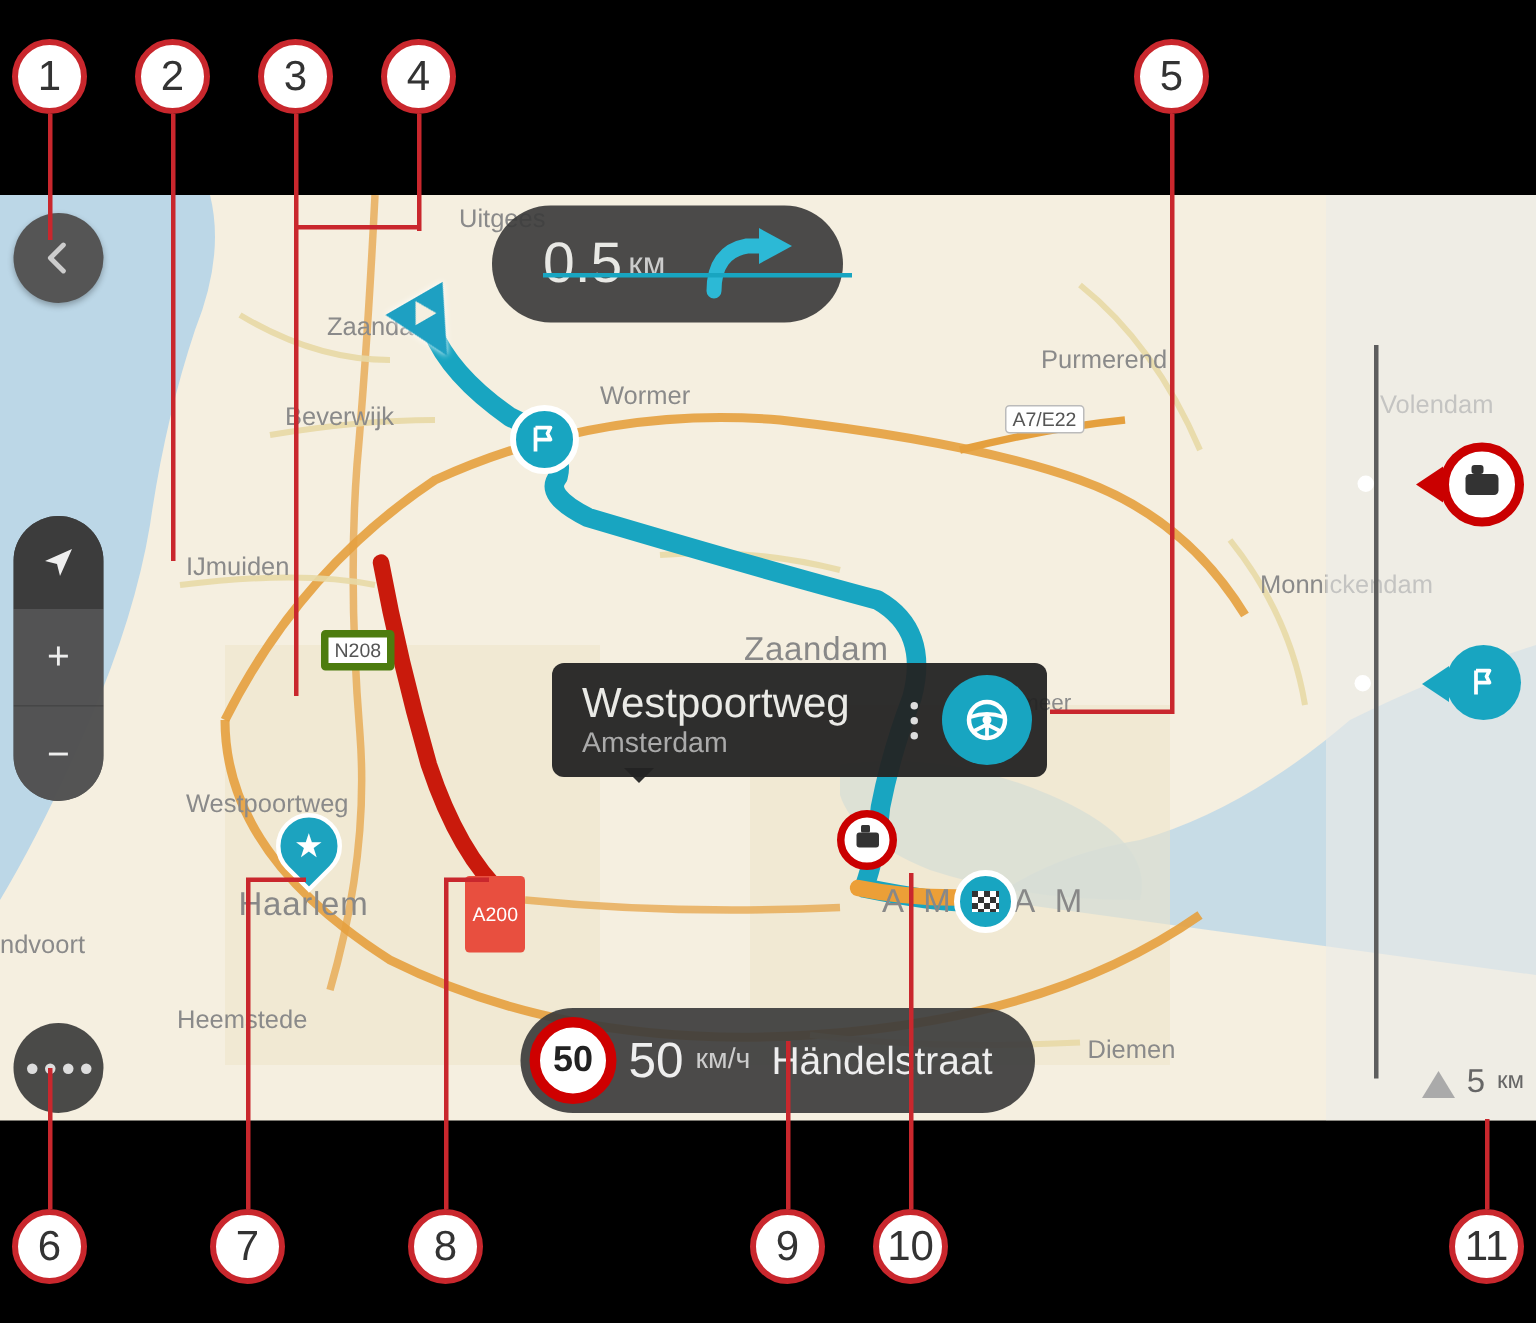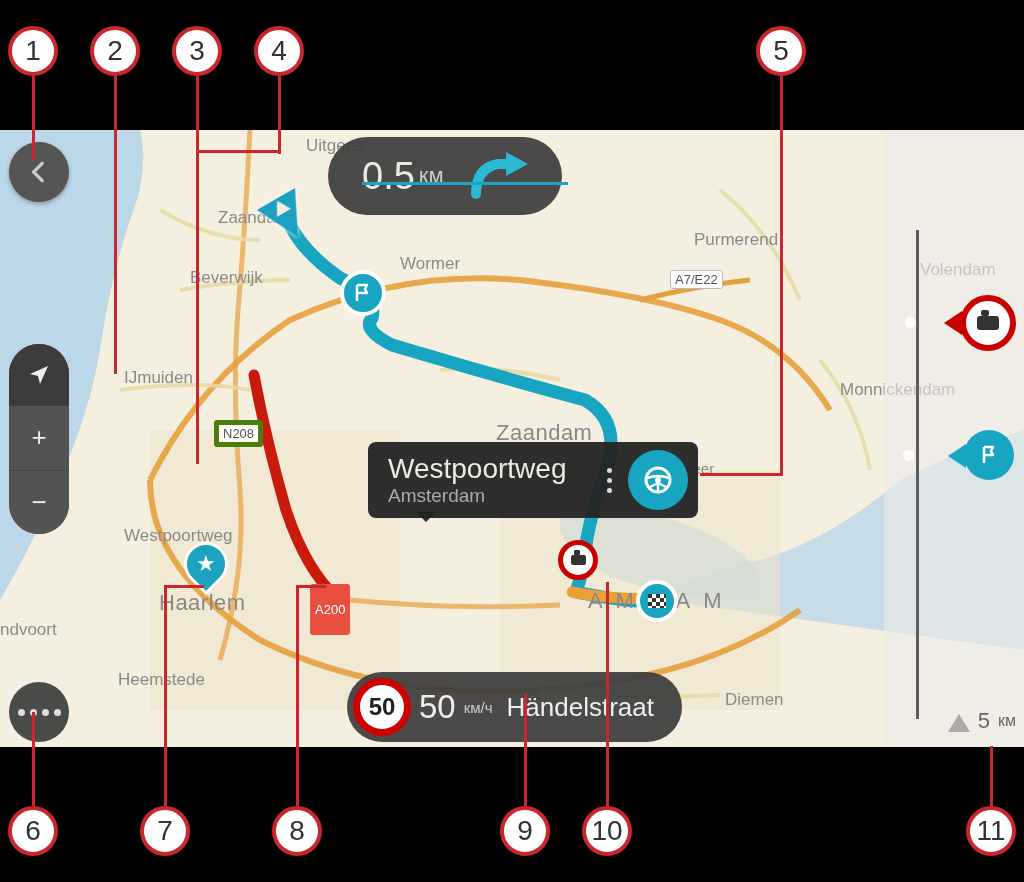--- a/index.html
+++ b/index.html
@@ -155,21 +155,21 @@
     padding: 4px 28px 4px 6px;
     display:flex; align-items:center; gap: 8px; text-align: right;
   }
   .speed-limit-sign {
     width:58px;height:58px;border-radius:50%;
     background:#fff;border:7px solid #cf0000;
     display:flex;align-items:center;justify-content:center;
     font-size:24px;font-weight:600;color:#222;
   }
   .speed-val{font-size:33px;color:#eee;}
-  .speed-unit{font-size:15px;color:#ccc;}
+  .speed-unit{font-size:19px;color:#ccc;}
   .street-cur{font-size:26px;color:#eee;margin-left:6px;}
 
   
   .route-bar {
     position: absolute;
     right: 0; top: 0; bottom: 0; width: 140px;
     background: rgba(235,235,232,.6);
   }
   .arrival-box {
     position: absolute;

